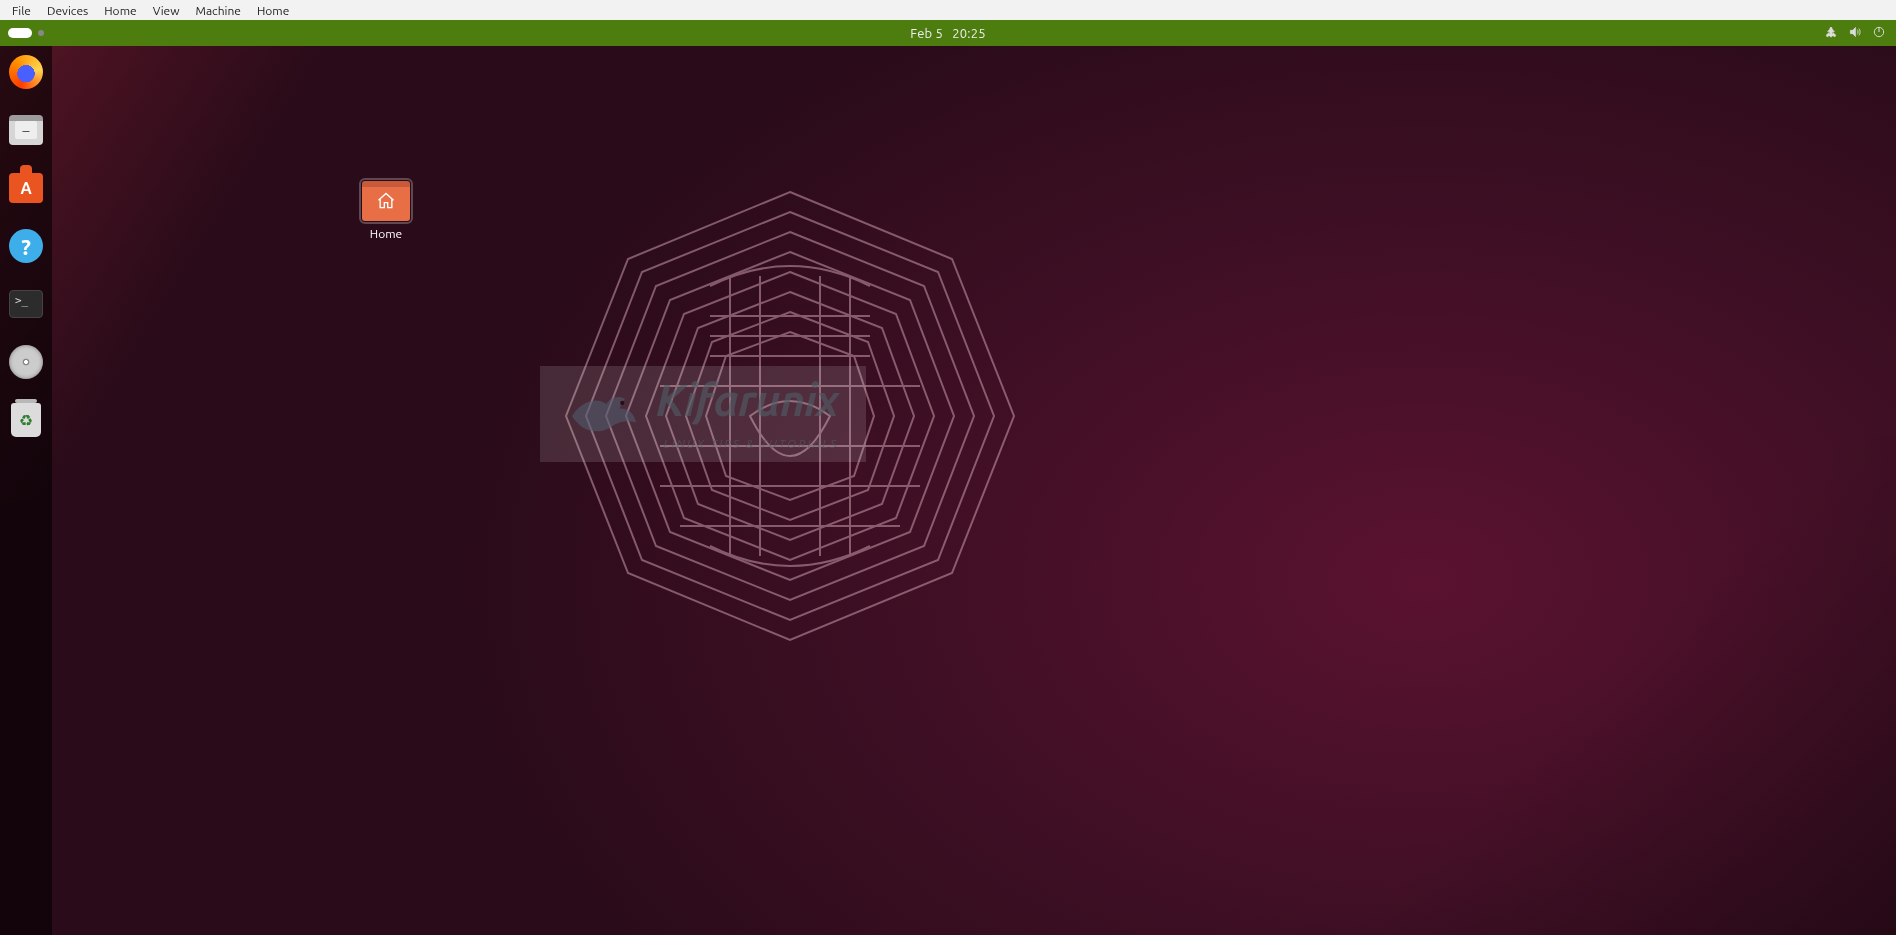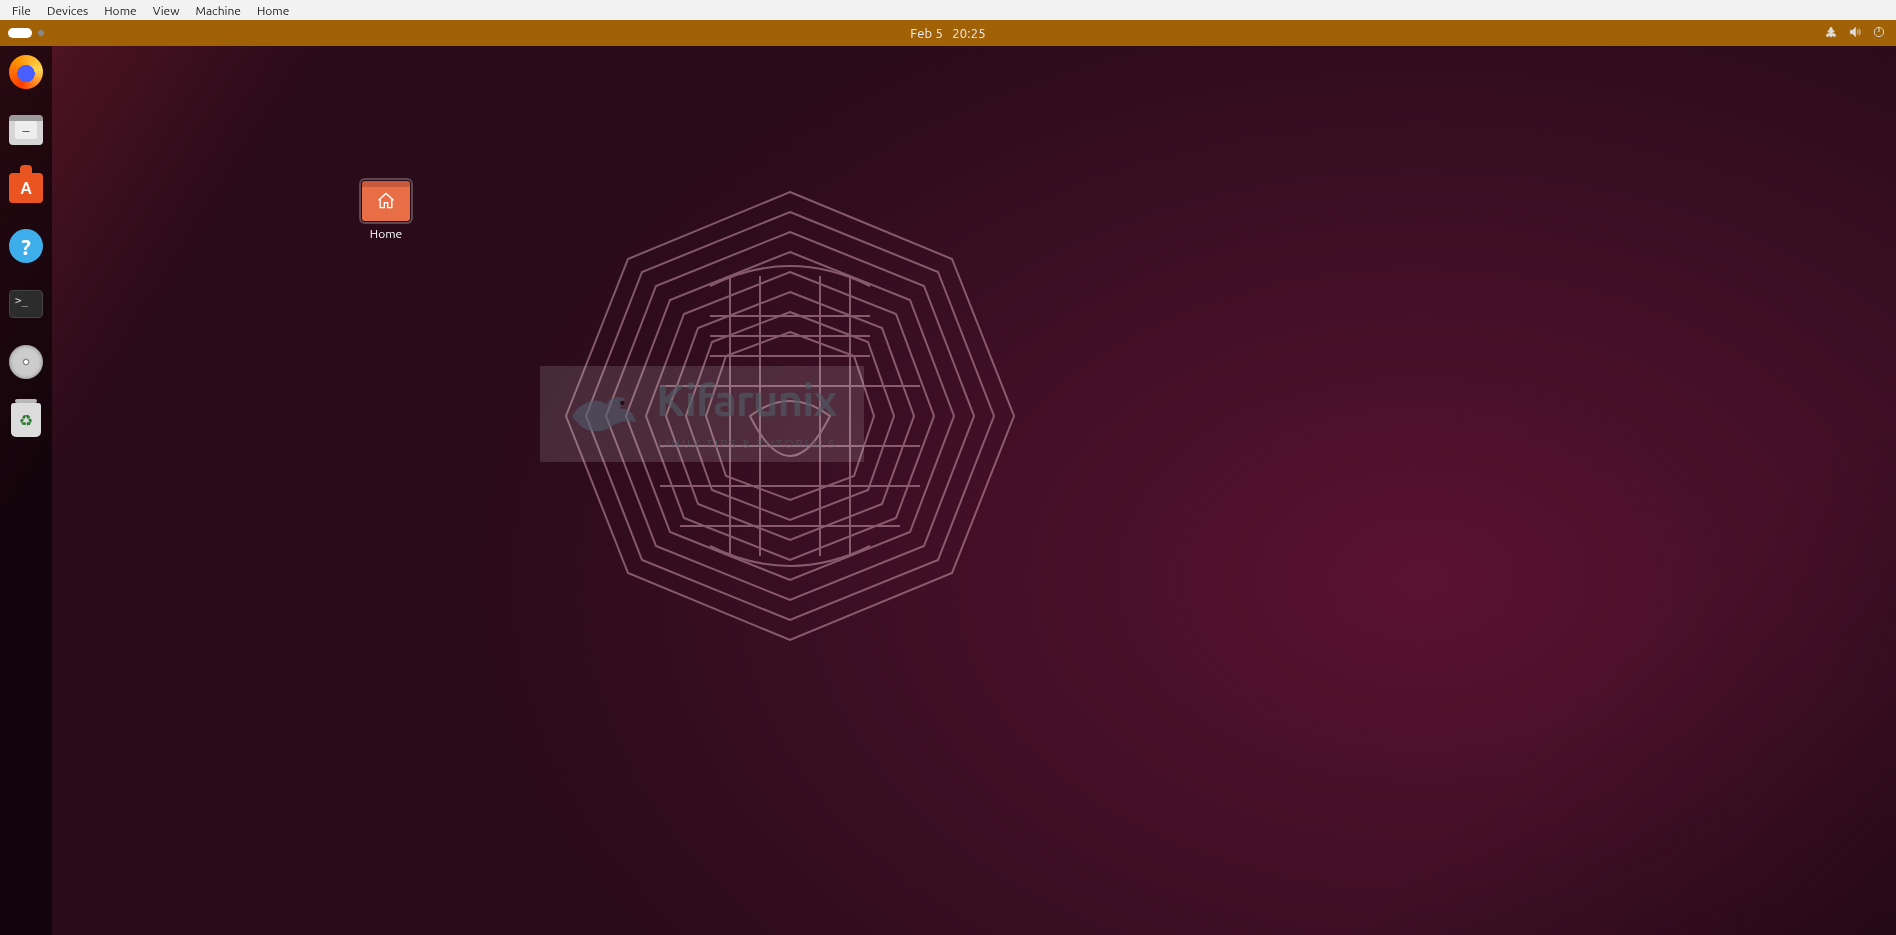--- a/index.html
+++ b/index.html
@@ -32,21 +32,21 @@
     position: absolute;
     top: 20px;
     left: 0;
     right: 0;
     bottom: 0;
   }
 
   
   .topbar {
     height: 26px;
-    background: #a16207;
+    background: #4d7c0f;
     color: #eee;
     display: flex;
     align-items: center;
     font-size: 12px;
     position: relative;
   }
   .topbar-left {
     position: absolute;
     left: 8px;
     display: flex;
@@ -277,21 +277,21 @@
     height: 96px;
     padding: 0 28px;
     background: rgba(255,255,255,0.13);
     display: flex;
     align-items: center;
     gap: 18px;
     pointer-events: none;
     color: rgba(80,90,100,0.65);
   }
   .watermark .wm-bird svg { width: 70px; height: 55px; fill: rgba(80,90,110,0.6); }
-  .watermark .wm-text { line-height: 1; }
+  .watermark .wm-text { line-height: 1; font-style: italic; }
   .watermark .wm-name { font-size: 44px; font-weight: 700; letter-spacing: -1px; }
   .watermark .wm-tag  { font-size: 12px; letter-spacing: 2px; margin-top: 16px; text-align: right; }
 
 </style>
 </head>
 <body>
 
 <div class="vbox-menubar">
   <div class="menu-item">File</div>
   <div class="menu-item">Devices</div>

